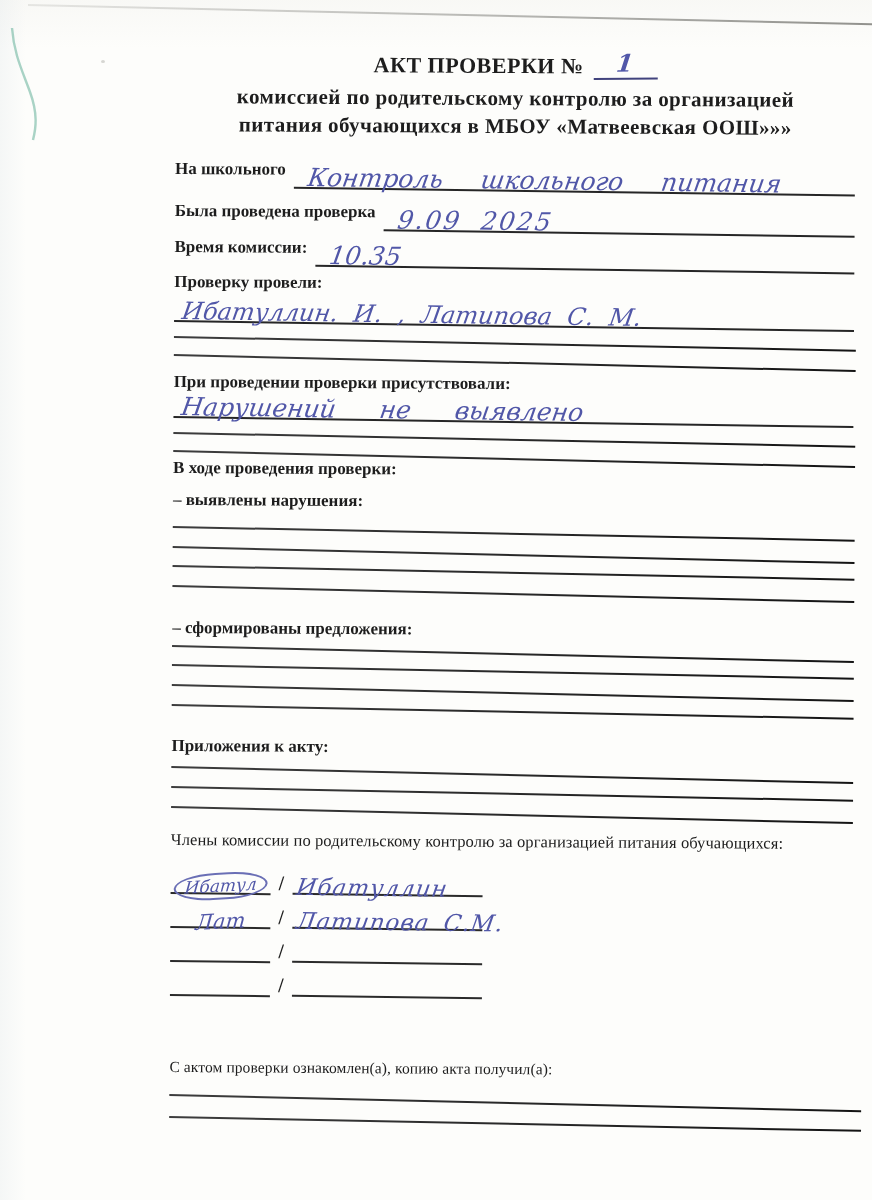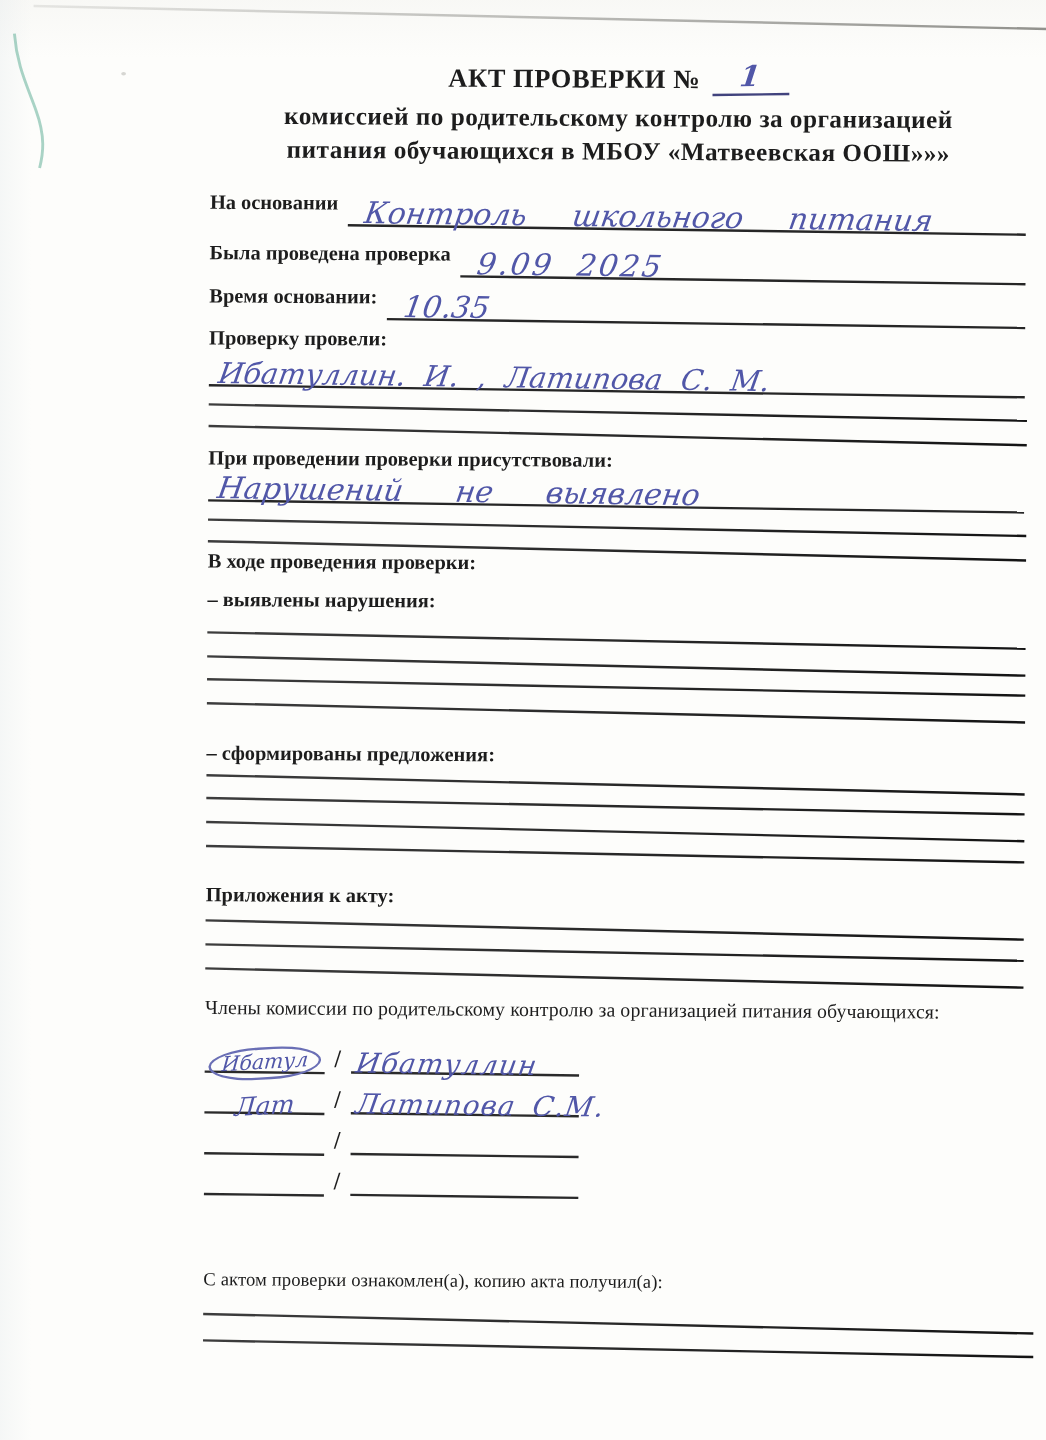--- a/index.html
+++ b/index.html
@@ -126,35 +126,35 @@
 
   <div class="content">
 
     <div class="abs title-line">
       <span>АКТ ПРОВЕРКИ №</span><span class="num-underline"><span class="hand hand-num">1</span></span>
     </div>
     <div class="abs subtitle st1">комиссией по родительскому контролю за организацией</div>
     <div class="abs subtitle st2">питания обучающихся в МБОУ «Матвеевская ООШ»»»</div>
 
     <div class="abs field f-basis">
-      <span class="label">На основании</span>
+      <span class="label">На школьного</span>
       <span class="write-line">
           <span class="hand">Контроль школьного питания</span>
         </span>
     </div>
 
     <div class="abs field f-date">
       <span class="label">Была проведена проверка</span>
       <span class="write-line">
           <span class="hand">9.09 2025</span>
         </span>
     </div>
 
     <div class="abs field f-time">
-      <span class="label">Время основании:</span>
+      <span class="label">Время комиссии:</span>
       <span class="write-line">
           <span class="hand">10.35</span>
         </span>
     </div>
 
     <div class="abs label lbl-inspectors">Проверку провели:</div>
     <div class="abs hw-line hw1">
       <span class="hand">Ибатуллин. И. , Латипова С. М.</span>
     </div>
     <div class="bl rl r2" style="top:336px"></div>

